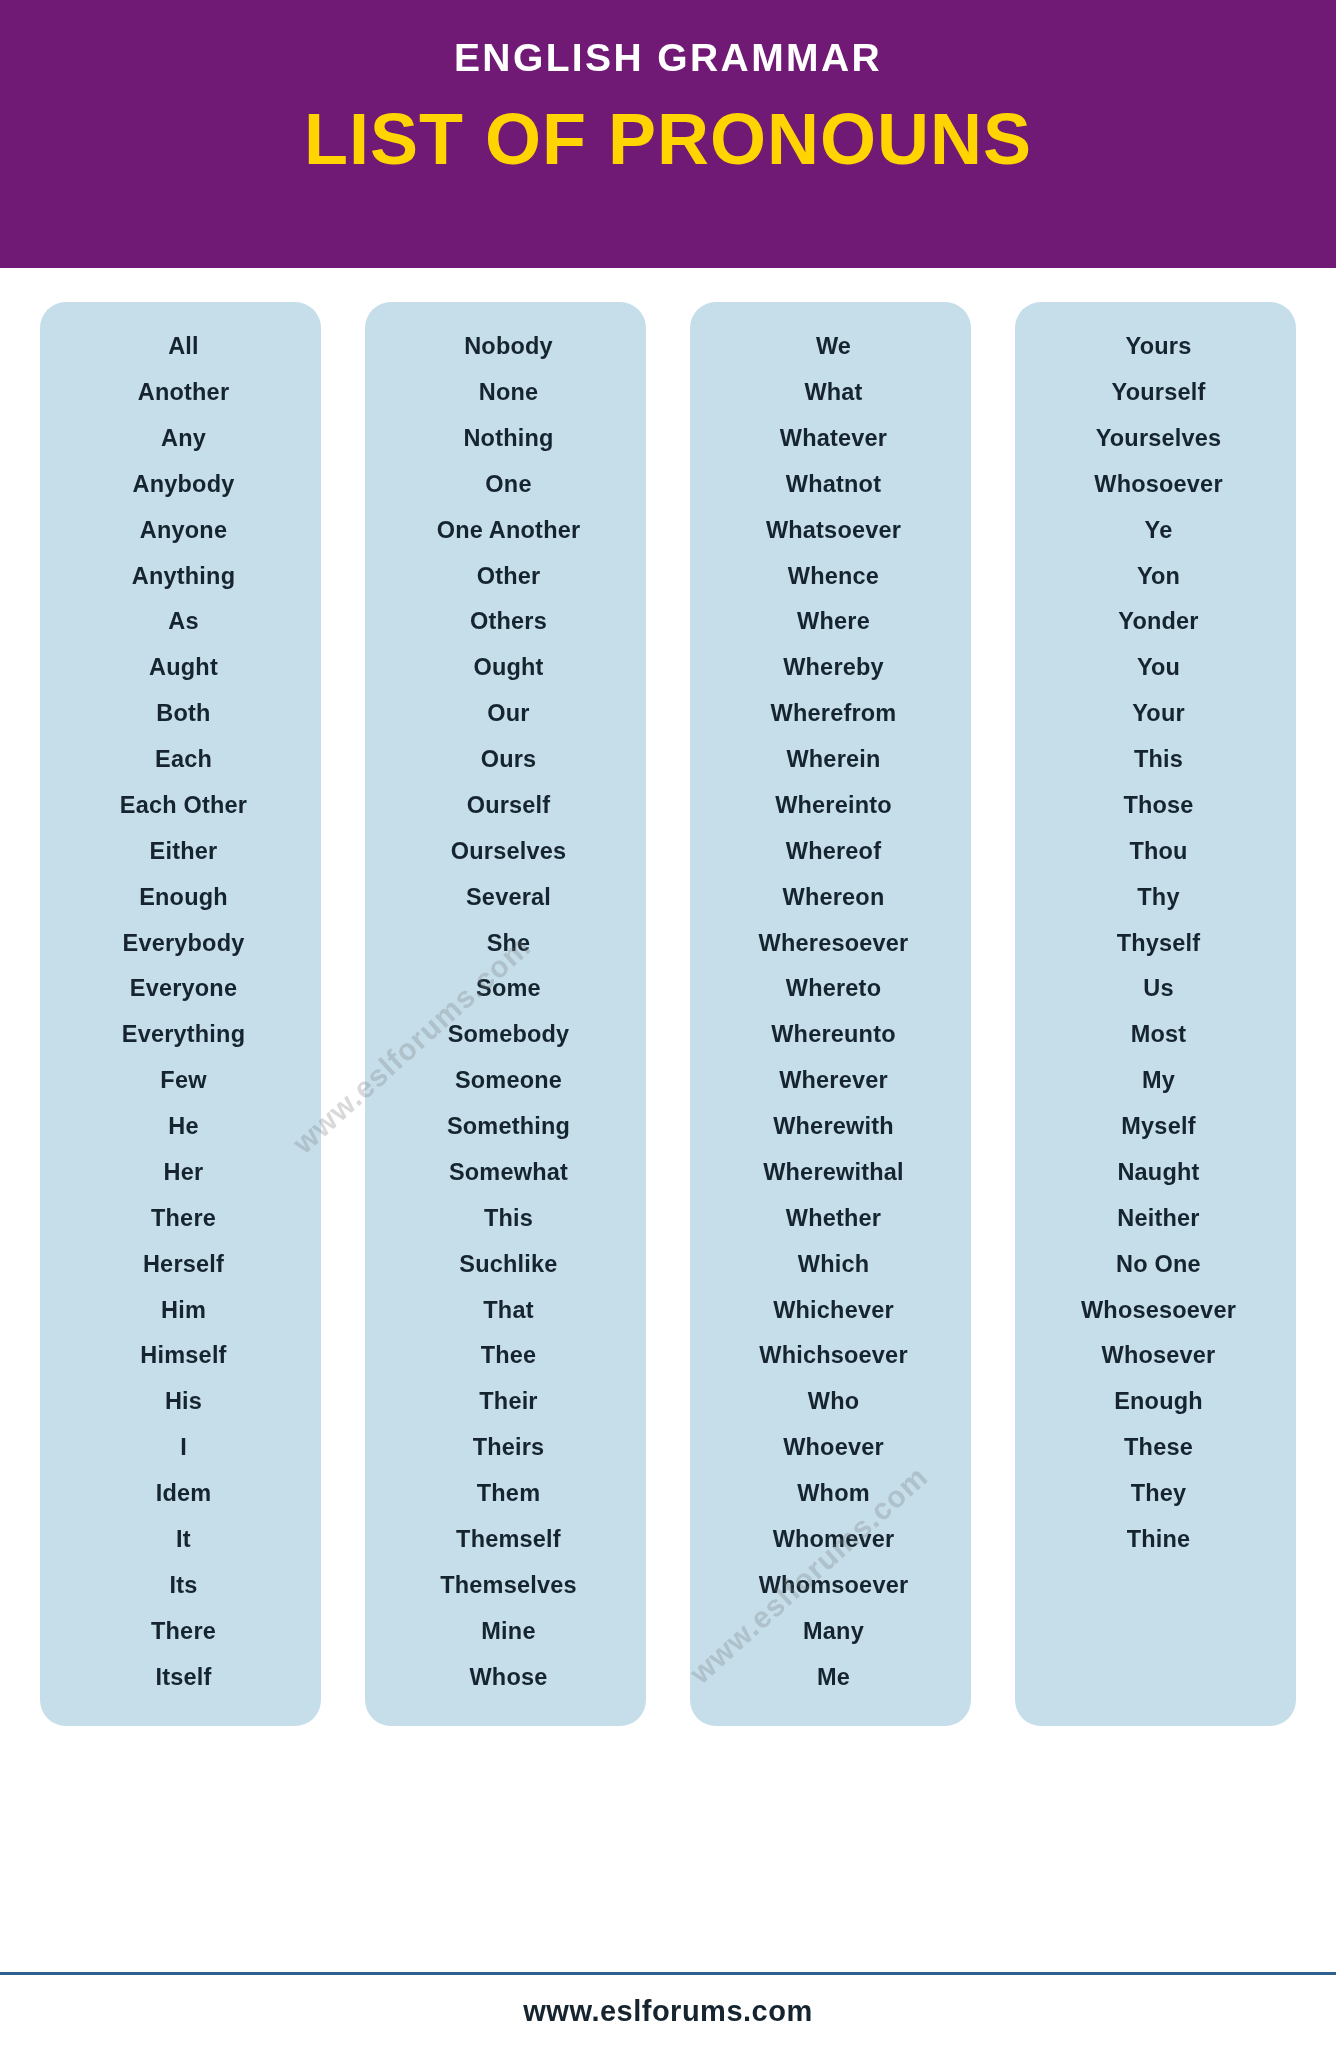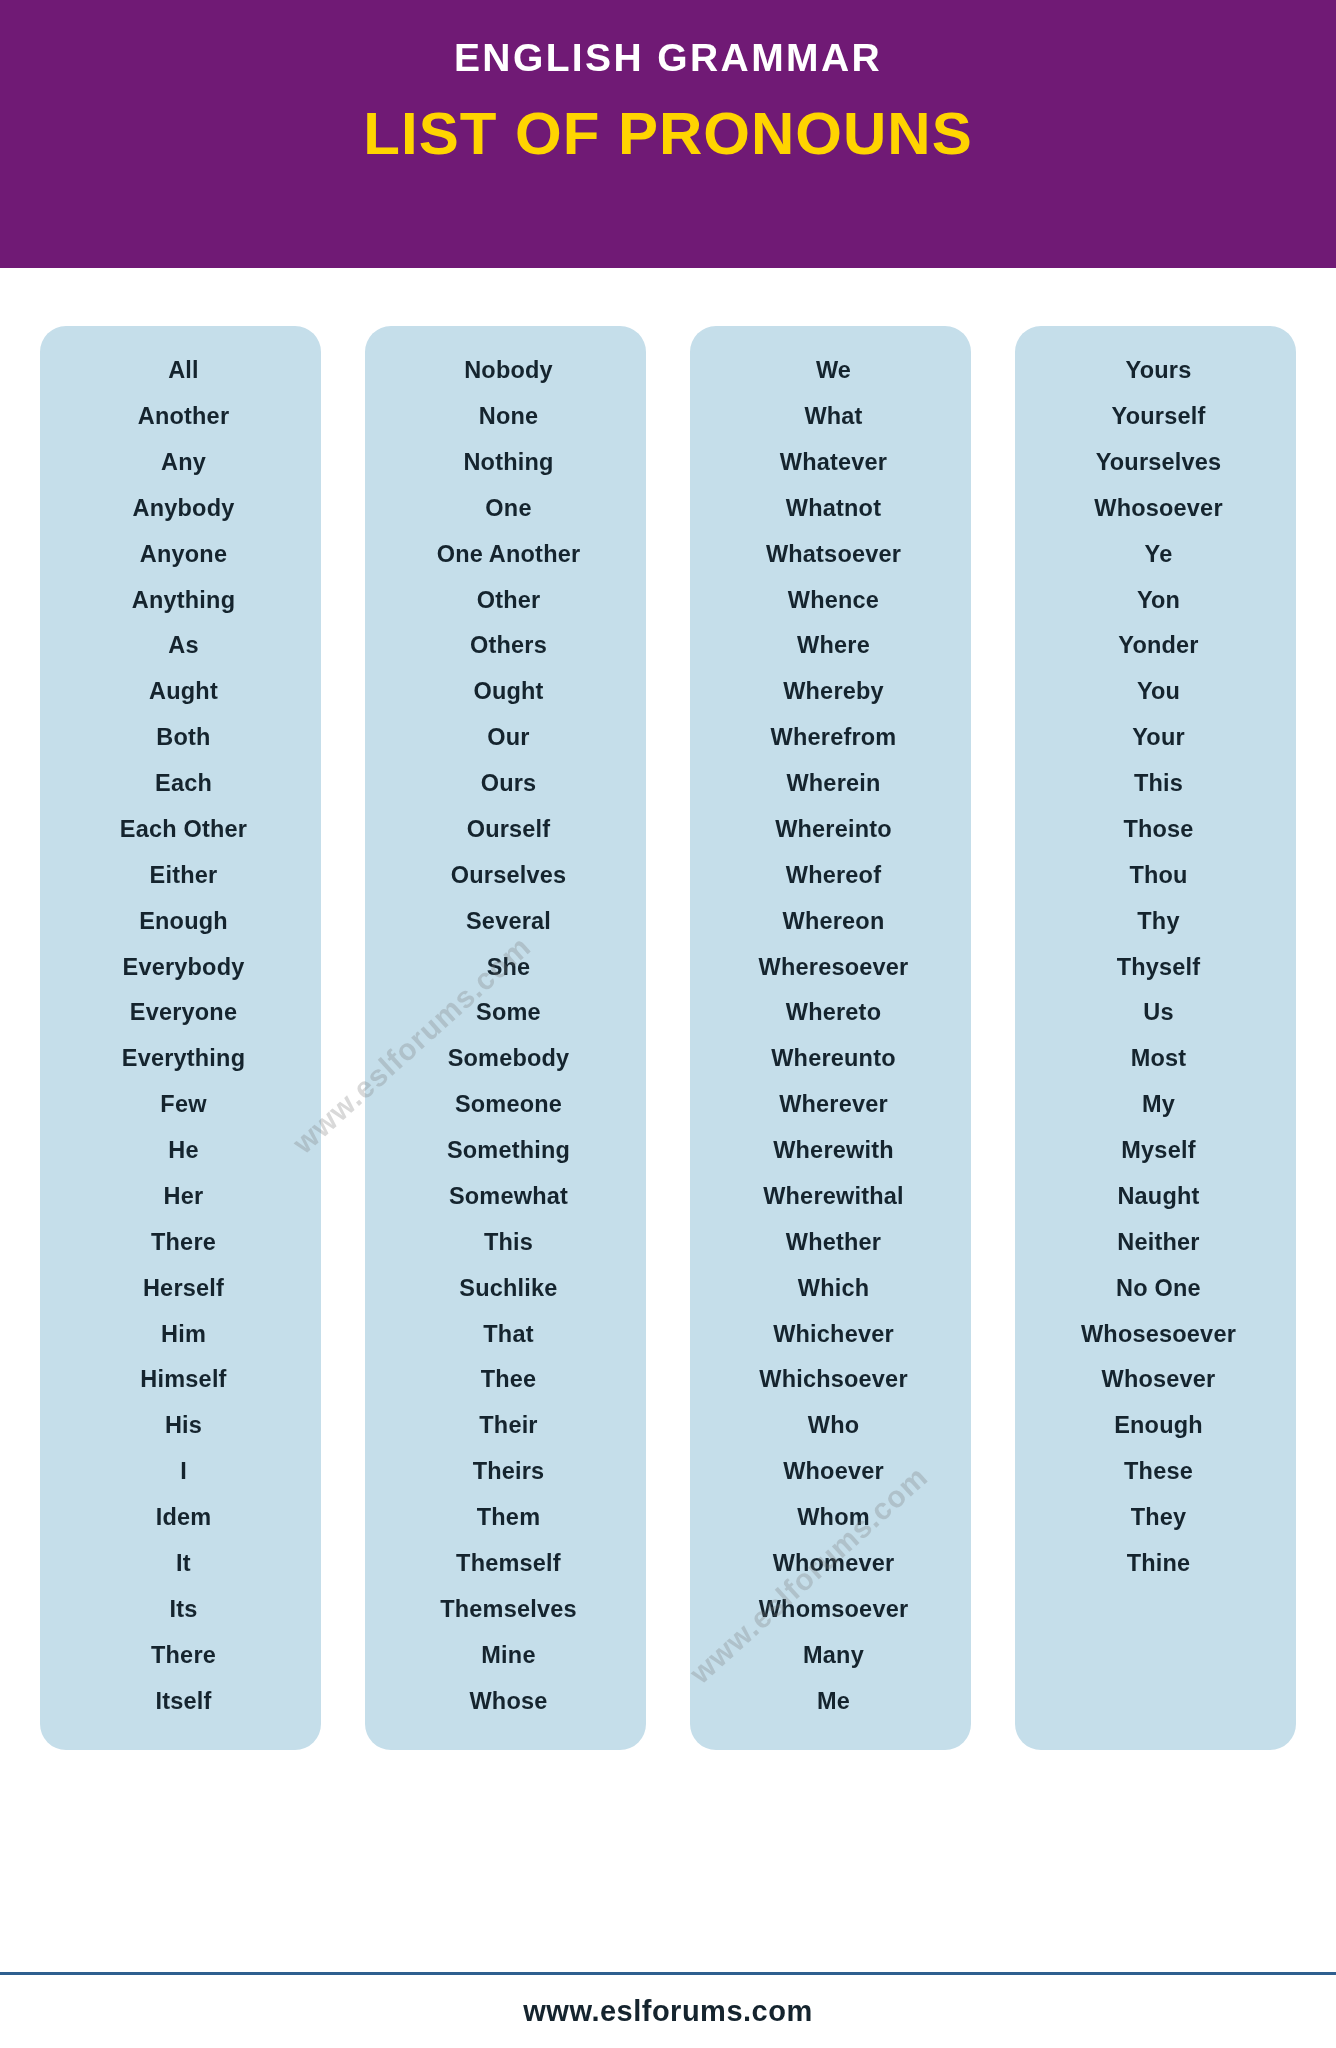--- a/index.html
+++ b/index.html
@@ -28,21 +28,21 @@
     padding-top: 36px;
   }
   .header-kicker {
     color: #ffffff;
     font-size: 39px;
     font-weight: bold;
     letter-spacing: 2.4px;
   }
   .header-title {
     color: #FFD400;
-    font-size: 60px;
+    font-size: 72px;
     font-weight: bold;
     letter-spacing: 1px;
     line-height: 1.05;
     margin-top: 22px;
     text-transform: uppercase;
   }
   
   .columns {
     position: relative;
     display: flex;
@@ -51,21 +51,20 @@
     padding: 34px 40px 0 40px;
   }
   .column {
     width: 283px;
     background: #C5DEEA;
     border-radius: 26px;
     padding: 22px 4px 26px 10px;
     display: flex;
     flex-direction: column;
     align-items: center;
-    margin-top: 24px;
   }
   .word {
     width: 100%;
     text-align: center;
     font-size: 23.5px;
     font-weight: bold;
     color: #15242E;
     line-height: 1;
     padding: 11.2px 0;
     letter-spacing: 0.2px;

